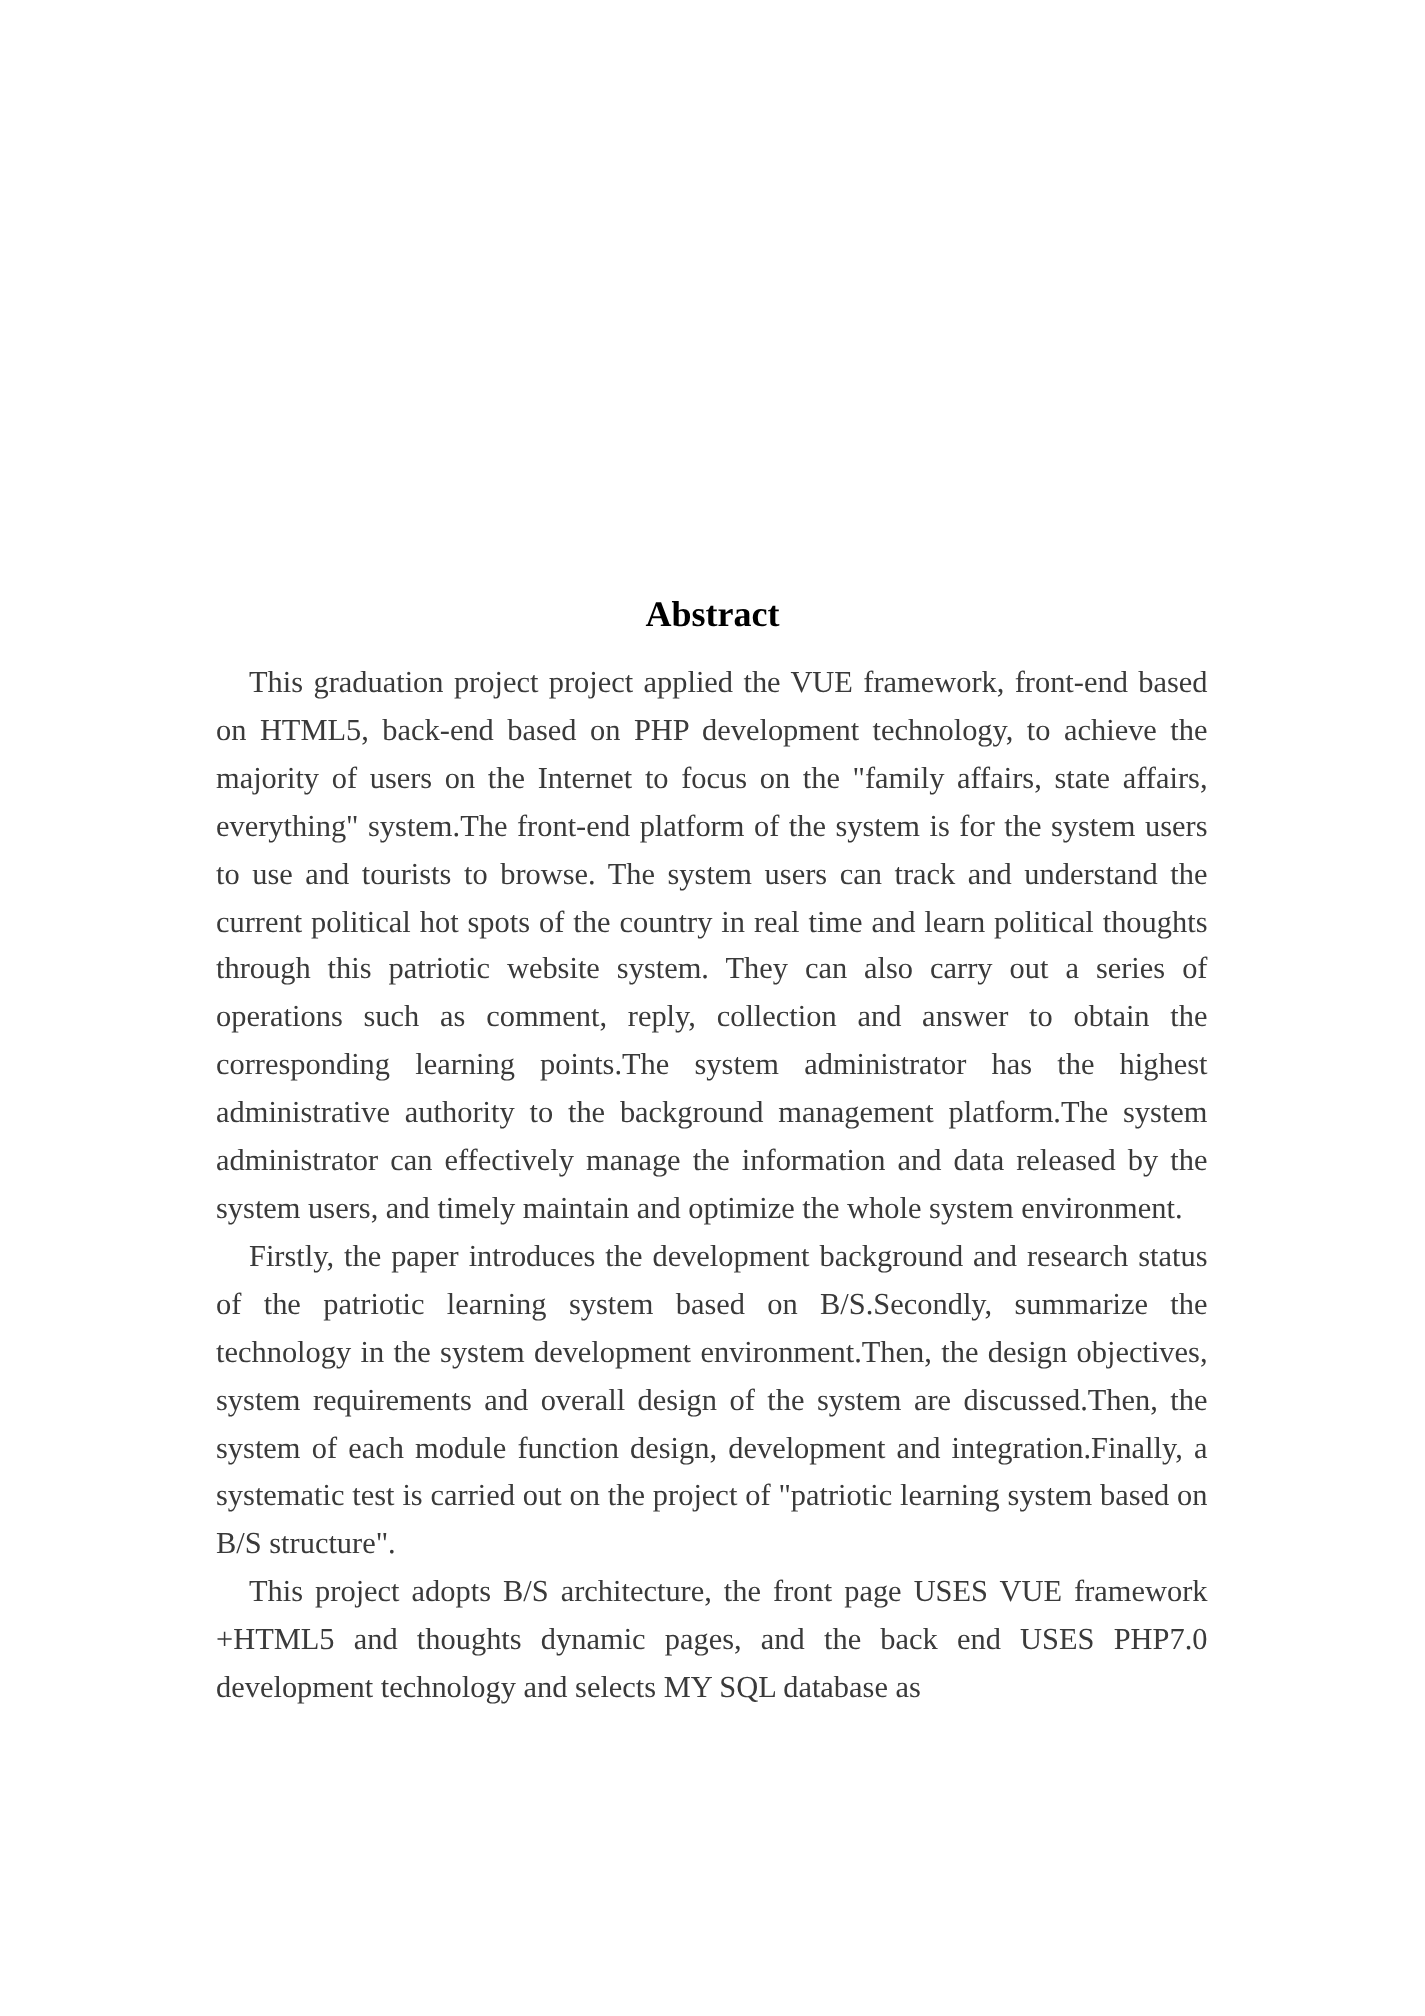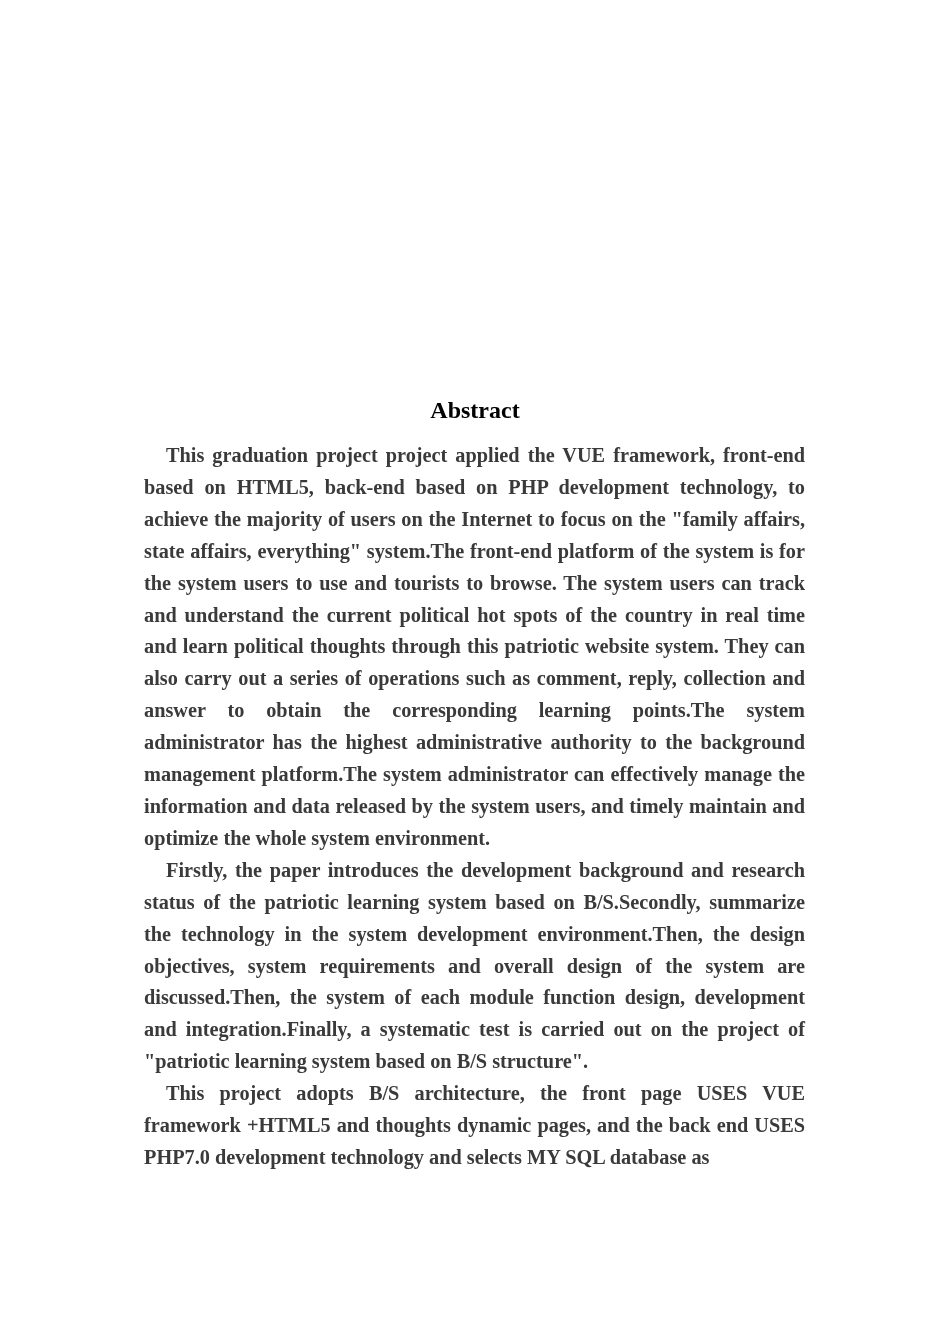--- a/index.html
+++ b/index.html
@@ -40,21 +40,20 @@
     left: 144px;
     width: 661px;
     color: #3a3a3a;
     font-size: 20.3px;
     line-height: 31.9px;
   }
   .body-text p {
     margin: 0;
     text-align: justify;
     text-indent: 22px;
-    font-weight: bold;
   }
 </style>
 </head>
 <body>
 
 <div class="page">
   <h1 class="title">Abstract</h1>
   <div class="body-text">
     <p>This graduation project project applied the VUE framework, front-end based on HTML5, back-end based on PHP development technology, to achieve the majority of users on the Internet to focus on the "family affairs, state affairs, everything" system.The front-end platform of the system is for the system users to use and tourists to browse. The system users can track and understand the current political hot spots of the country in real time and learn political thoughts through this patriotic website system. They can also carry out a series of operations such as comment, reply, collection and answer to obtain the corresponding learning points.The system administrator has the highest administrative authority to the background management platform.The system administrator can effectively manage the information and data released by the system users, and timely maintain and optimize the whole system environment.</p>
     <p>Firstly, the paper introduces the development background and research status of the patriotic learning system based on B/S.Secondly, summarize the technology in the system development environment.Then, the design objectives, system requirements and overall design of the system are discussed.Then, the system of each module function design, development and integration.Finally, a systematic test is carried out on the project of "patriotic learning system based on B/S structure".</p>

